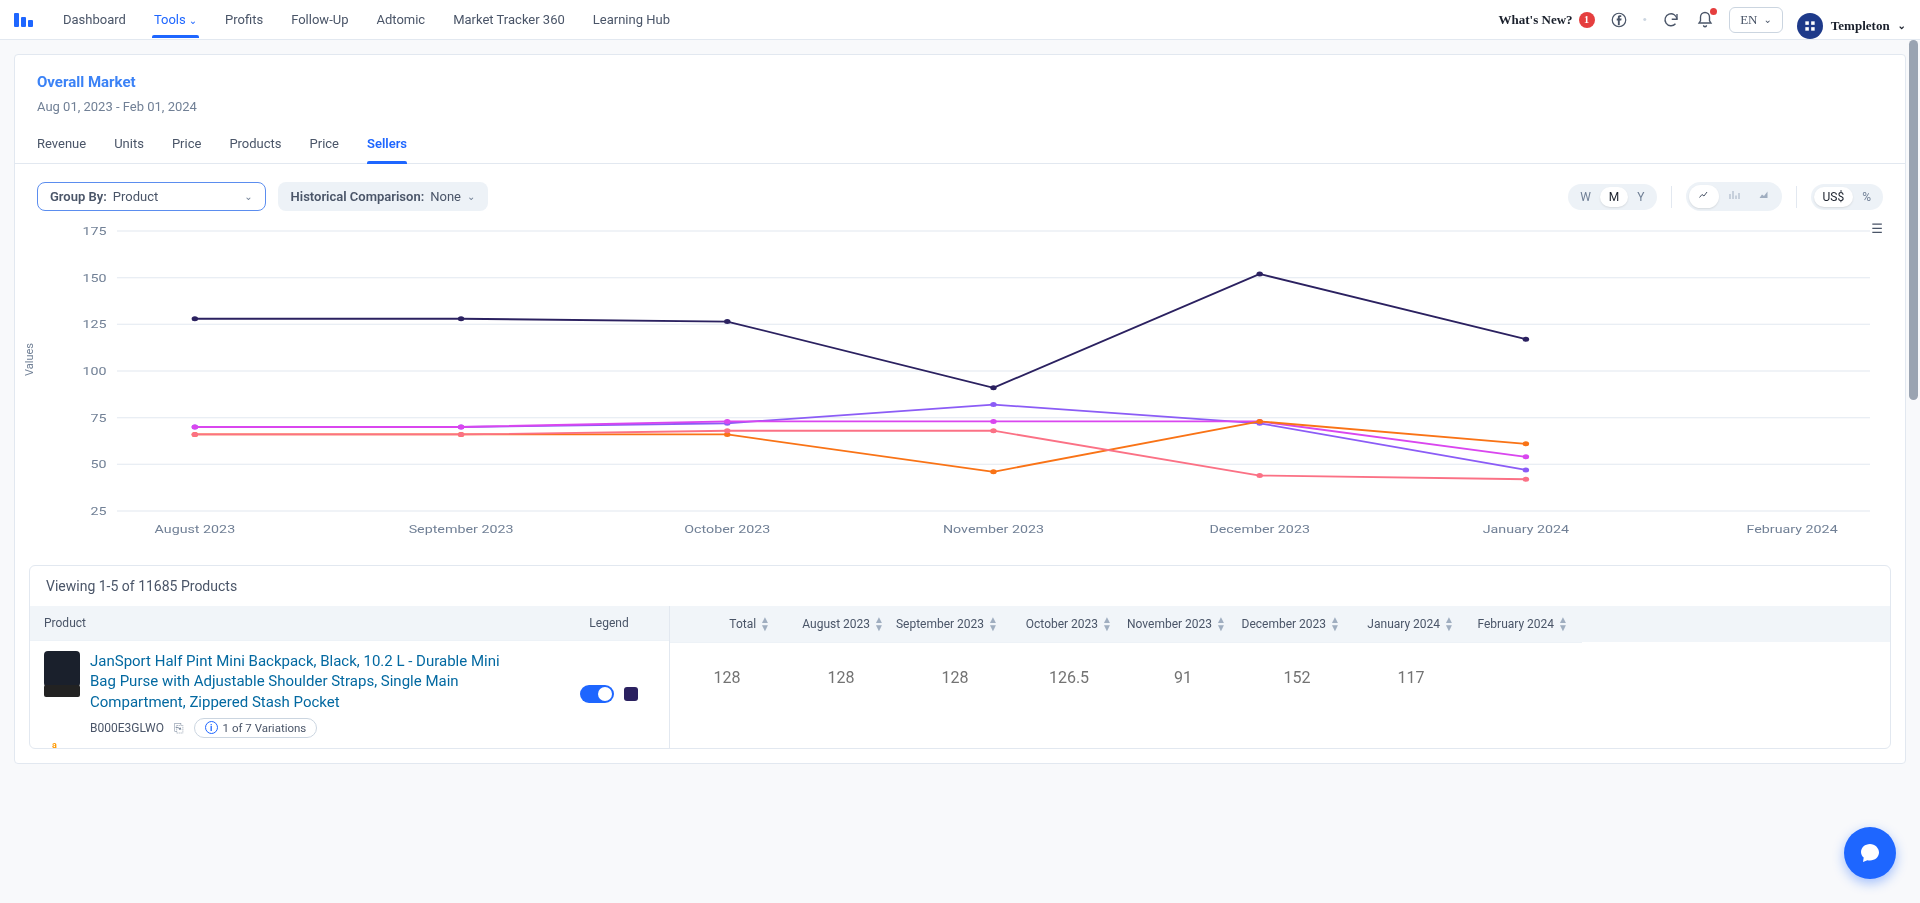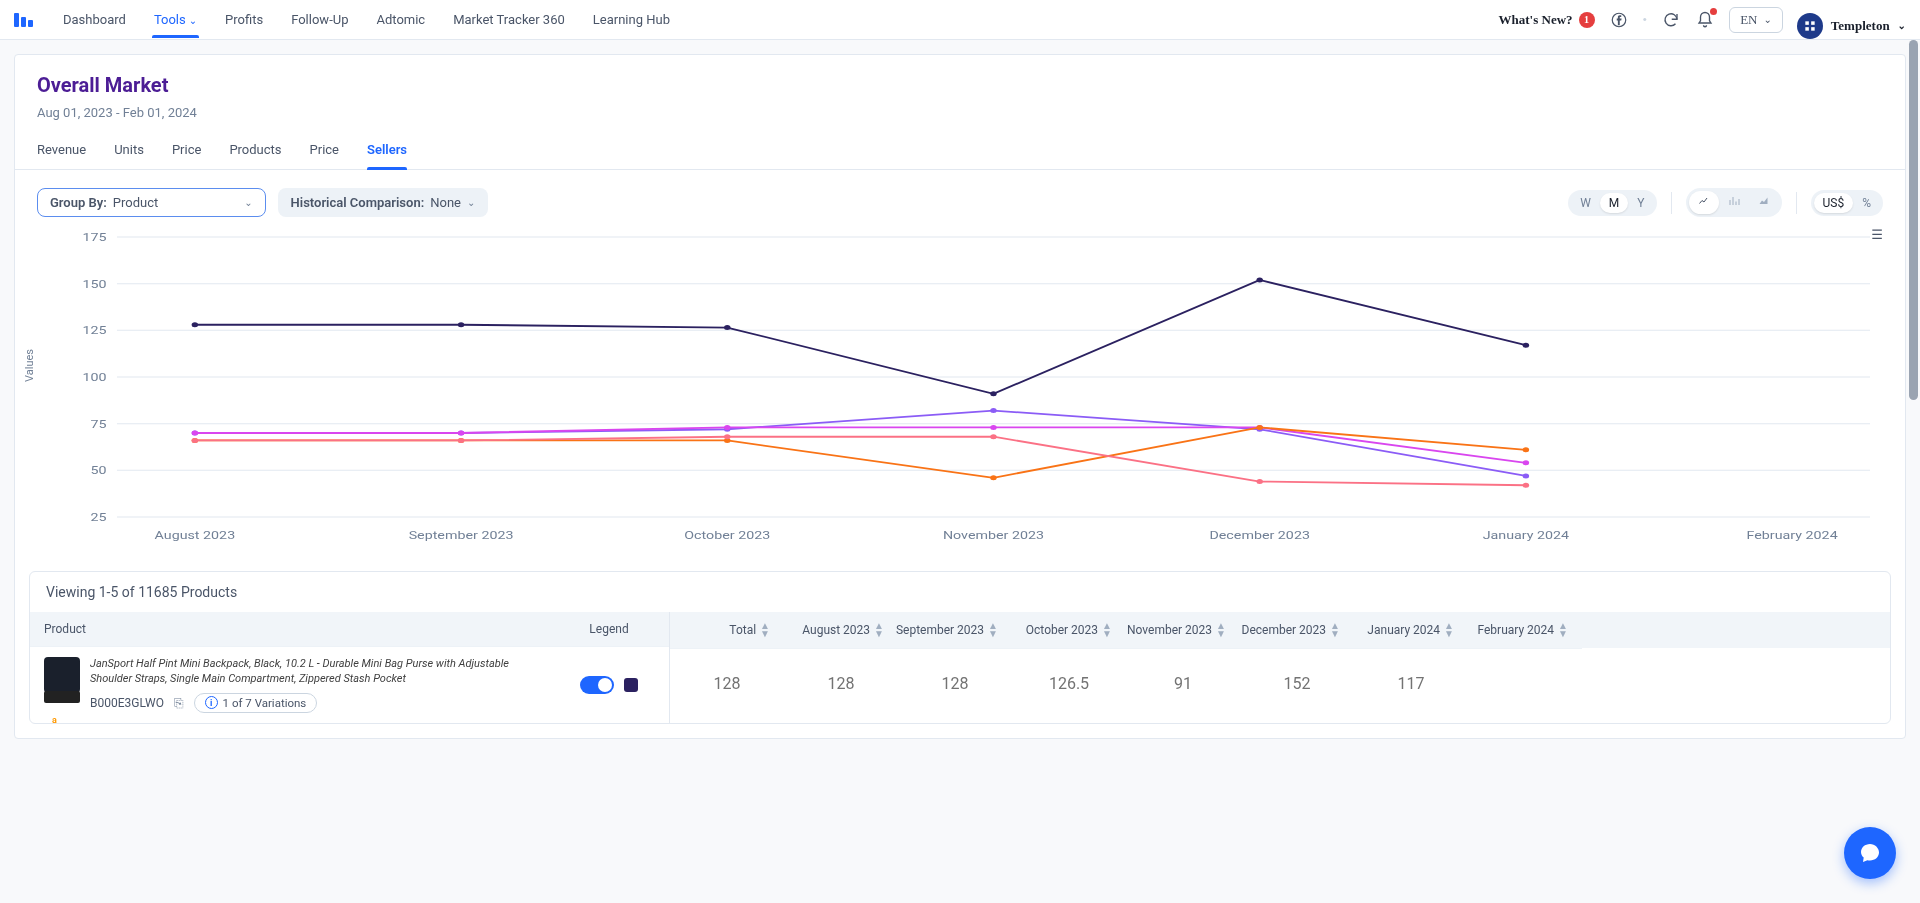--- a/index.html
+++ b/index.html
@@ -19,21 +19,21 @@
 .badge-red { background:#e53e3e; color:#fff; border-radius:50%; width:16px; height:16px; font-size:10px; display:inline-flex; align-items:center; justify-content:center;}
 .icon-btn { width:20px; height:20px; cursor:pointer; display:inline-flex; align-items:center; justify-content:center; color:#4a5568; position:relative;}
 .icon-btn .dot { position:absolute; top:-2px; right:-2px; width:7px; height:7px; background:#e53e3e; border-radius:50%;}
 .lang-sel { border:1px solid #cbd5e0; border-radius:6px; padding:4px 10px; cursor:pointer; display:flex; align-items:center; gap:6px; font-size:13px; color:#4a5568;}
 .user-pill { display:flex; align-items:center; gap:8px; cursor:pointer; font-weight:600;margin-top:12px;}
 .avatar { width:26px; height:26px; border-radius:50%; background:#1e3a8a; color:#fff; display:inline-flex; align-items:center; justify-content:center; }
 .avatar svg{width:14px;height:14px;fill:#fff;}
 
 .page { margin: 14px; background:#fff; border:1px solid #e2e8f0; border-radius:4px; padding: 18px 0 0 0; }
 .page-header { padding: 0 22px;}
-h1 { font-size: 20px; font-weight:700; color:#4c1d95;}
+h1 { font-size: 15px; font-weight:700; color:#3b82f6;}
 .date-range { color:#718096; font-size:13px; margin-top:8px;}
 .subtabs { display:flex; gap:28px; border-bottom:1px solid #e2e8f0; margin-top:22px; padding:0 22px;}
 .subtab { padding-bottom:12px; color:#4a5568; cursor:pointer; font-size:13px; position:relative;}
 .subtab.active { color:#1e66ff; font-weight:600;}
 .subtab.active::after { content:""; position:absolute; bottom:-1px; left:0; right:0; height:3px; background:#1e66ff; border-radius:2px 2px 0 0;}
 
 .controls { display:flex; align-items:flex-start; justify-content:space-between; padding:18px 22px 10px;}
 .controls-left { display:flex; gap:12px;}
 .pill { border:1px solid #cbd5e0; border-radius:8px; padding:6px 12px; display:flex; align-items:center; gap:6px; cursor:pointer; font-size:13px; background:#fff;}
 .pill .lbl { color:#4a5568; font-weight:600;}
@@ -62,21 +62,21 @@
 .th-row { display:flex; background:#f1f5f9; font-size:12px; color:#4a5568;}
 .th-row.fixed { }
 .th { padding:10px 14px; display:flex; align-items:center; gap:4px; white-space:nowrap;}
 .th.sortable { cursor:pointer;}
 .sort-ic { color:#a0aec0; font-size:10px; line-height:8px; display:flex; flex-direction:column;}
 .td-row { display:flex; align-items:center; min-height:70px; border-top:1px solid #edf2f7;}
 .prod-cell { display:flex; gap:10px; padding:10px 14px; flex:1;}
 .prod-img { width:36px; height:36px; background:#1a202c; border-radius:4px; position:relative;}
 .prod-img::after{content:""; position:absolute; bottom:-10px; left:0; width:36px; height:12px; background:#222; border-radius:2px;}
 .amz { position:absolute; bottom:-12px; left:8px; color:#ff9900; font-size:9px; font-weight:bold;}
-.prod-title { color:#404040; font-size:11px; line-height:1.35; max-width:430px; cursor:pointer;font-style:italic;}
+.prod-title { color:#0369a1; font-size:15px; line-height:1.35; max-width:430px; cursor:pointer;}
 .prod-meta { display:flex; align-items:center; gap:10px; margin-top:6px; font-size:12px; color:#4a5568;}
 .variation-pill { border:1px solid #cbd5e0; border-radius:14px; padding:2px 10px; display:inline-flex; align-items:center; gap:5px; font-size:11.5px; color:#4a5568;}
 .info-ic { color:#1e66ff; font-weight:bold; border:1px solid #1e66ff; border-radius:50%; width:13px; height:13px; font-size:9px; display:inline-flex; align-items:center; justify-content:center;}
 .legend-cell { width:120px; display:flex; align-items:center; justify-content:center; gap:10px;}
 .toggle { width:34px; height:18px; background:#1e66ff; border-radius:10px; position:relative; cursor:pointer;}
 .toggle::after { content:""; position:absolute; right:2px; top:2px; width:14px; height:14px; background:#fff; border-radius:50%;}
 .leg-sq { width:14px; height:14px; border-radius:3px;}
 .num-cell { width:114px; text-align:center; padding:10px 6px; font-size:16px; color:#737373;}
 .num-row { display:flex;}
 

